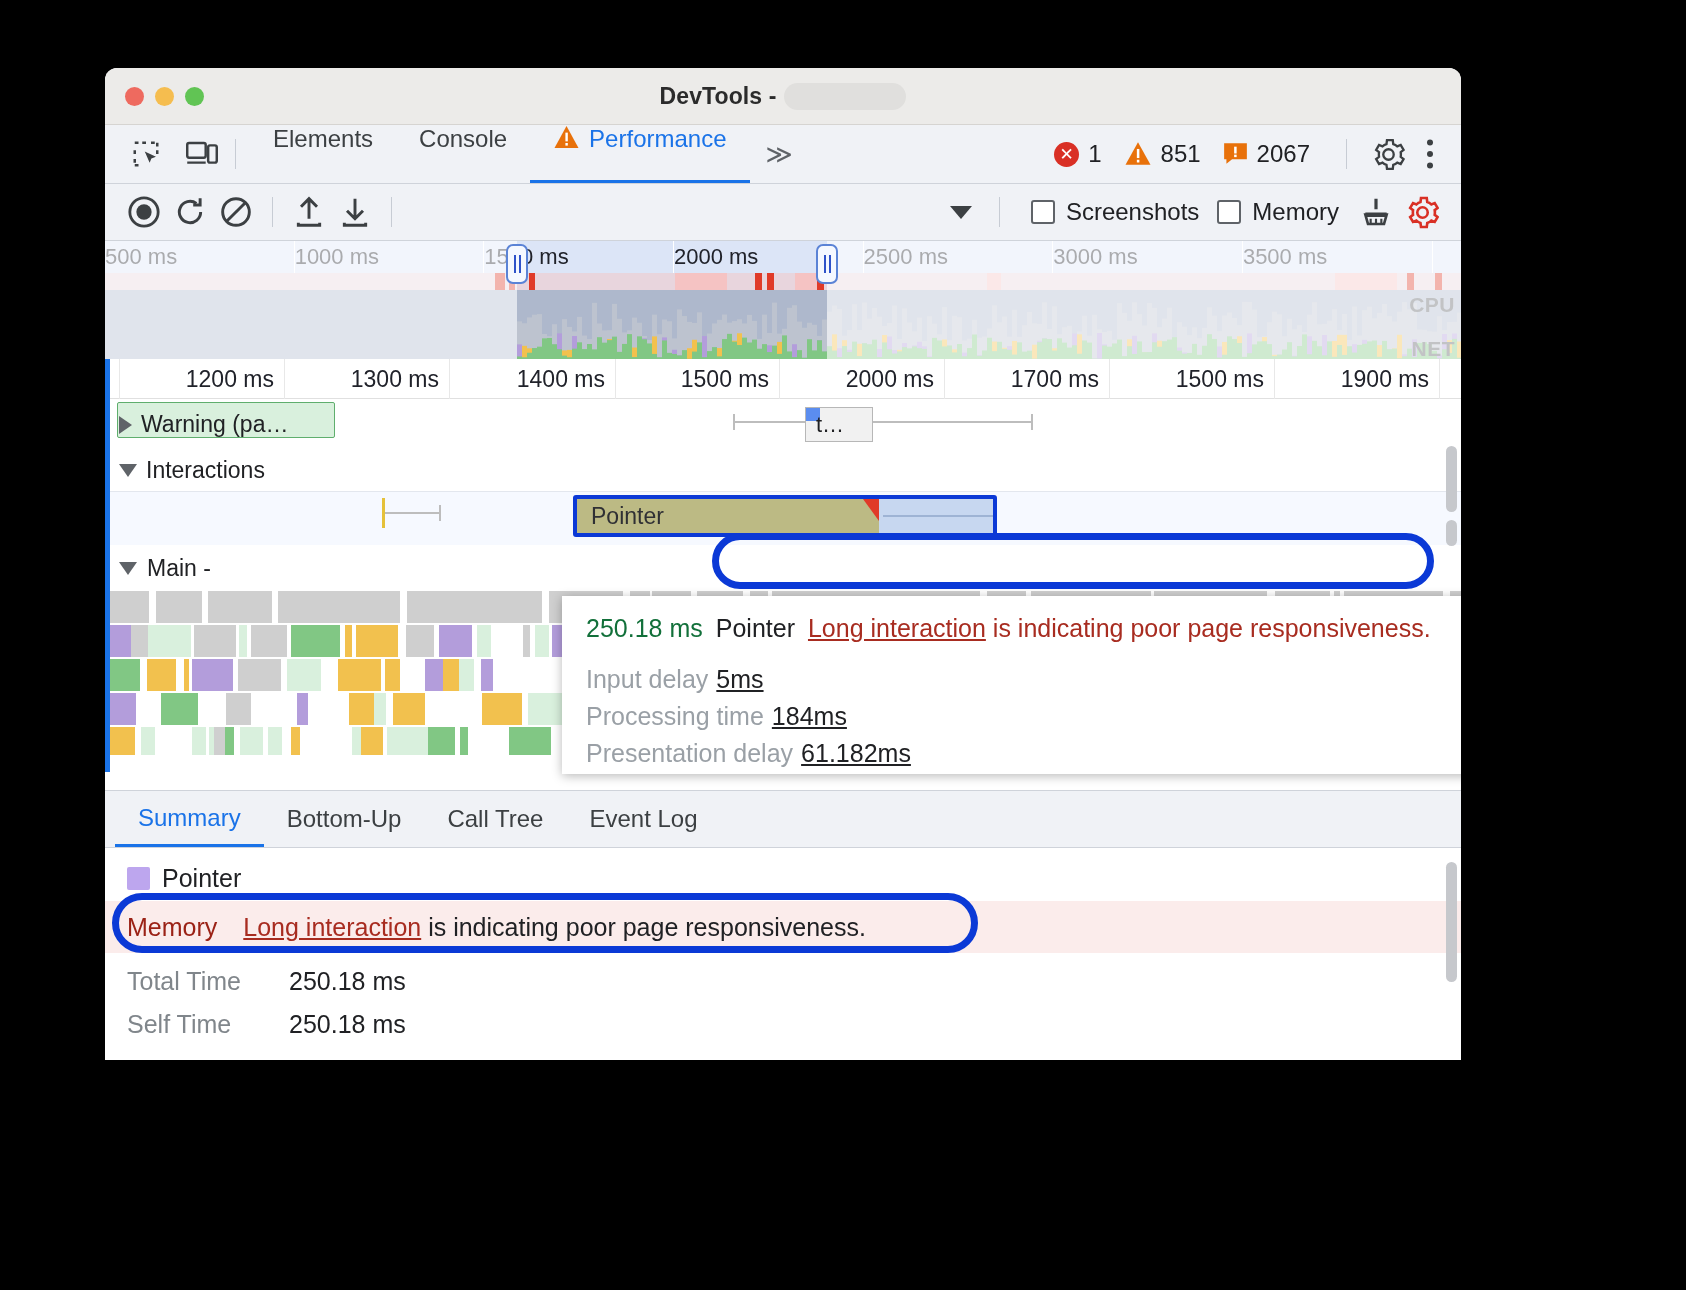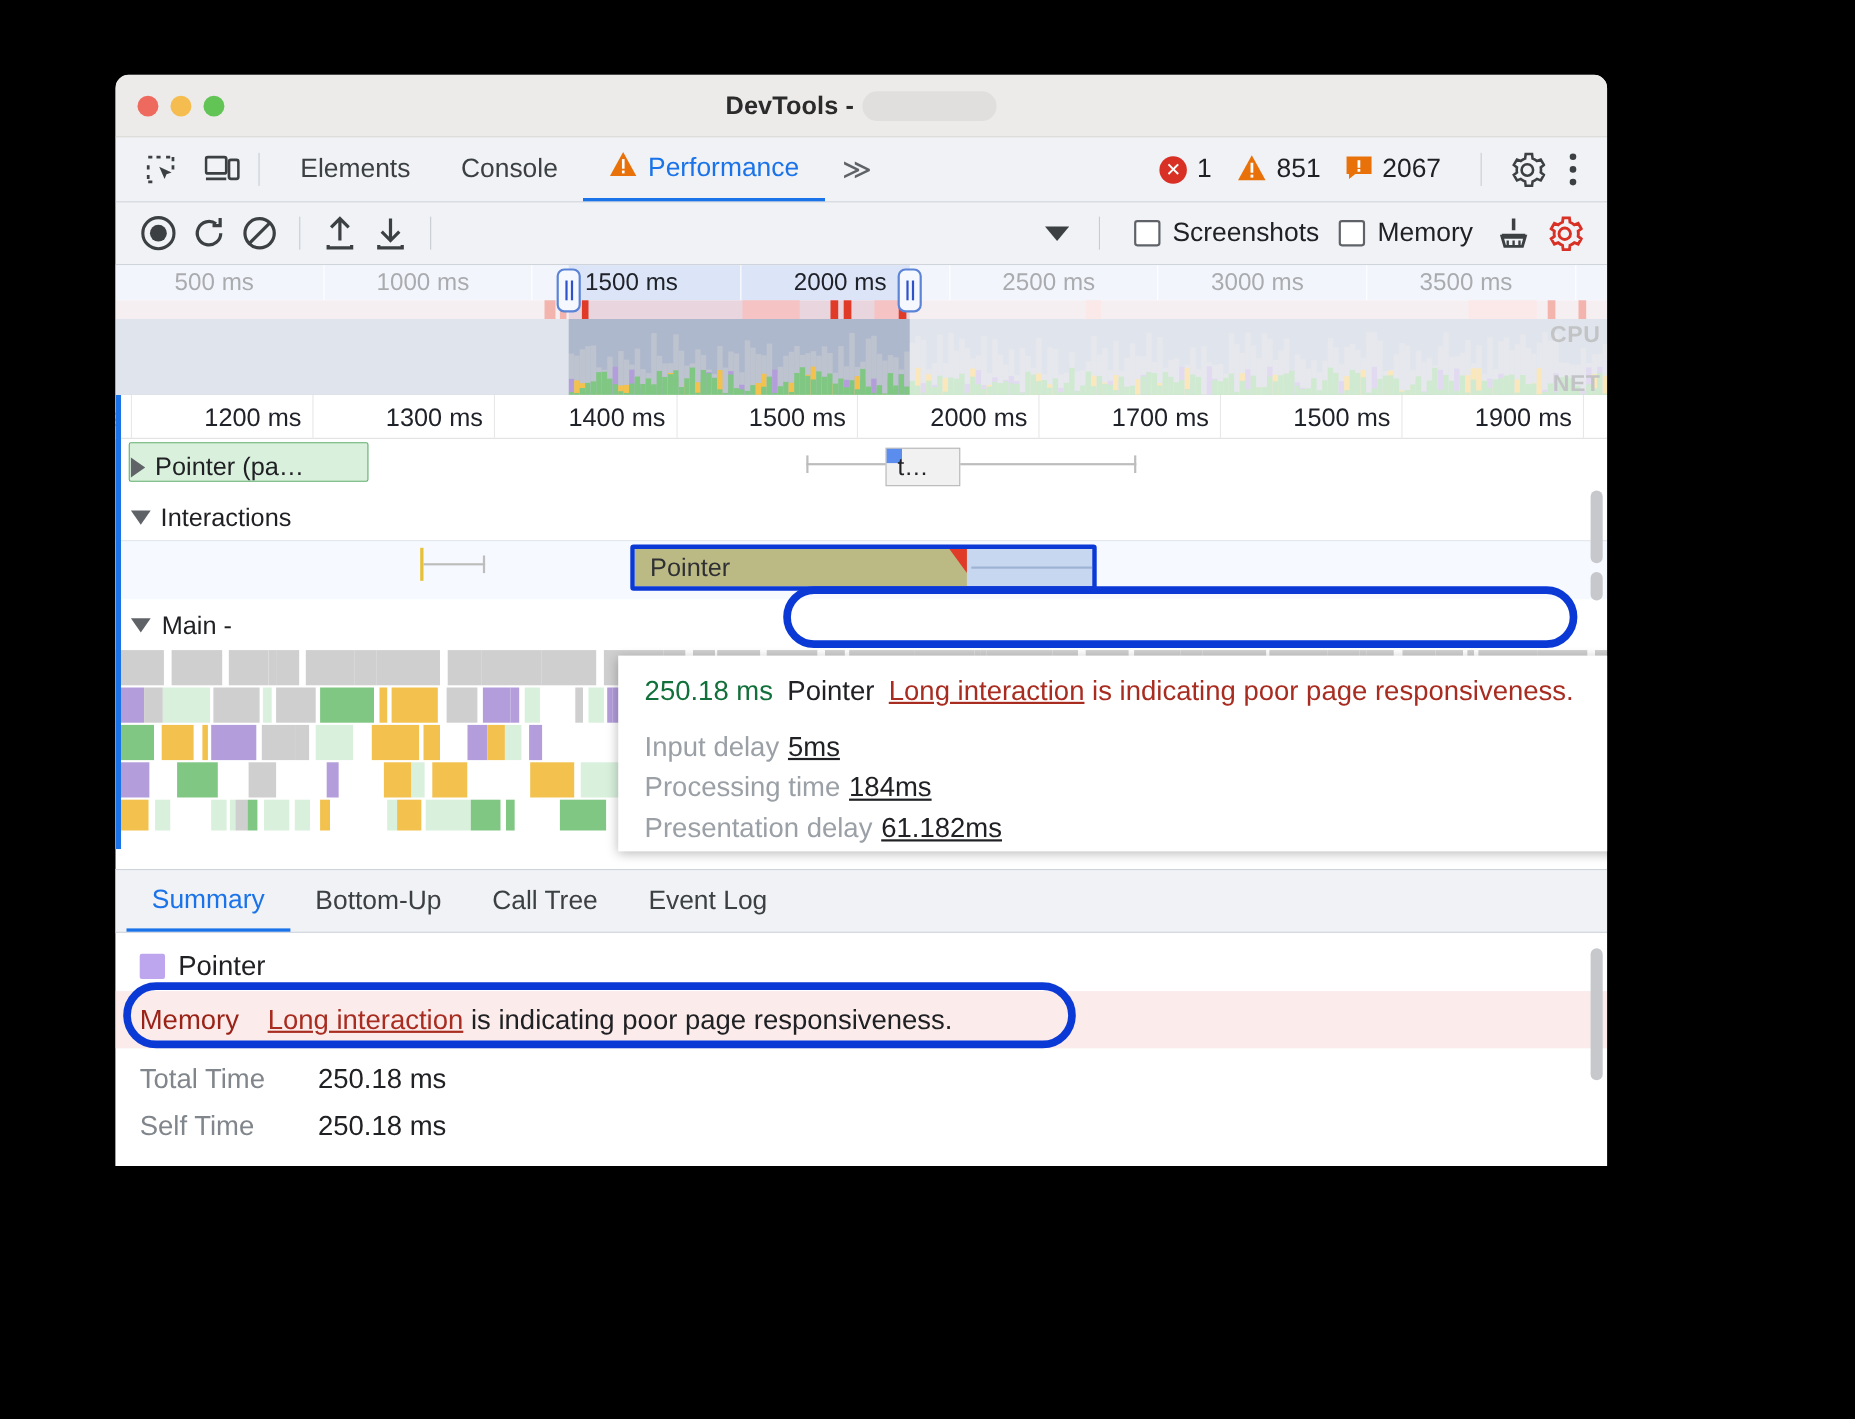--- a/index.html
+++ b/index.html
@@ -47,21 +47,21 @@
     position: relative; height: 59px;
     background: #f0f2f6;
     border-bottom: 1px solid #cfd3da;
     display: flex; align-items: center;
   }
   .tb-icon { width: 38px; height: 34px; margin-left: 18px; display: flex; align-items: center; justify-content: center; }
   .tb-icon:first-of-type { margin-left: 22px; }
   .tb-sep { width: 1px; height: 30px; background: #c7ccd4; margin: 0 14px; }
   .main-tabs { display: flex; align-items: center; height: 100%; }
   .mtab {
-    height: 100%; display: flex; align-items: center; gap: 9px;
+    height: 100%; display: flex; align-items: flex-start; gap: 9px;
     padding: 0 23px; font-size: 24px; color: #3c4043; white-space: nowrap;
   }
   .mtab.active { color: #1a73e8; border-bottom: 3px solid #1a73e8; }
   .chev { margin-left: 16px; font-size: 26px; color: #5f6368; letter-spacing: -4px; }
   .counters { display: flex; align-items: center; gap: 8px; margin-left: auto; }
   .ctr { display: flex; align-items: center; gap: 9px; font-size: 24px; color: #202124; margin-right: 14px; }
   .badge-err {
     width: 25px; height: 25px; border-radius: 50%; background: #d93025;
     color: #fff; font-size: 17px; display: flex; align-items: center; justify-content: center;
     font-family: "Liberation Sans", sans-serif;
@@ -85,21 +85,21 @@
   .cbox { display: flex; align-items: center; gap: 11px; margin-left: 18px; font-size: 24px; color: #202124; }
   .cb {
     width: 24px; height: 24px; border: 2px solid #5f6368; border-radius: 3px; background: #fff;
   }
 
   
   .overview { position: relative; height: 118px; background: #fff; overflow: hidden; }
   .ov-ruler { position: relative; height: 32px; background: #dce5f7; }
   .ov-tick {
     position: absolute; top: 0; height: 32px; border-right: 1px solid #fff;
-    font-size: 22px; color: #20222a; text-align: center; padding-right: 9px; line-height: 32px;
+    font-size: 22px; color: #20222a; text-align: left; padding-right: 9px; line-height: 32px;
   }
   .ov-net { position: absolute; left: 0; top: 32px; height: 17px; width: 100%; background: #e8d5dd; }
   .ov-cpu { position: absolute; left: 0; top: 49px; right: 0; height: 69px; background: #aeb8cc; }
   .ov-label {
     position: absolute; right: 6px; font-size: 21px; font-weight: bold; color: #5f6368;
     letter-spacing: .5px;
   }
   .ov-window-left, .ov-window-right {
     position: absolute; top: 0; bottom: 0; background: rgba(255,255,255,.62);
   }
@@ -970,21 +970,21 @@
           <div class="fl-tick" style="left: 675px; width: 165px;">2000 ms</div>
           <div class="fl-tick" style="left: 840px; width: 165px;">1700 ms</div>
           <div class="fl-tick" style="left: 1005px; width: 165px;">1500 ms</div>
           <div class="fl-tick" style="left: 1170px; width: 165px;">1900 ms</div>
         </div>
 
       <div class="track-row" style="height:50px">
         <div class="net-chip"></div>
         <div class="track-title" style="top:12px">
           <span class="tri-right"></span>
-          <span>Pointer (pa…</span>
+          <span>Warning (pa…</span>
         </div>
 
         <div style="position:absolute;left:628px;top:22px;width:300px;height:2px;background:#bdbdbd"></div>
         <div style="position:absolute;left:628px;top:15px;width:2px;height:16px;background:#bdbdbd"></div>
         <div style="position:absolute;left:926px;top:15px;width:2px;height:16px;background:#bdbdbd"></div>
         <div style="position:absolute;left:700px;top:8px;width:68px;height:35px;background:#f1f1f1;border:1px solid #b7b7b7">
           <div style="position:absolute;left:0;top:0;width:14px;height:13px;background:#5b8def"></div>
           <span style="position:absolute;left:10px;top:4px;font-size:22px;color:#202124">t…</span>
         </div>
       </div>

